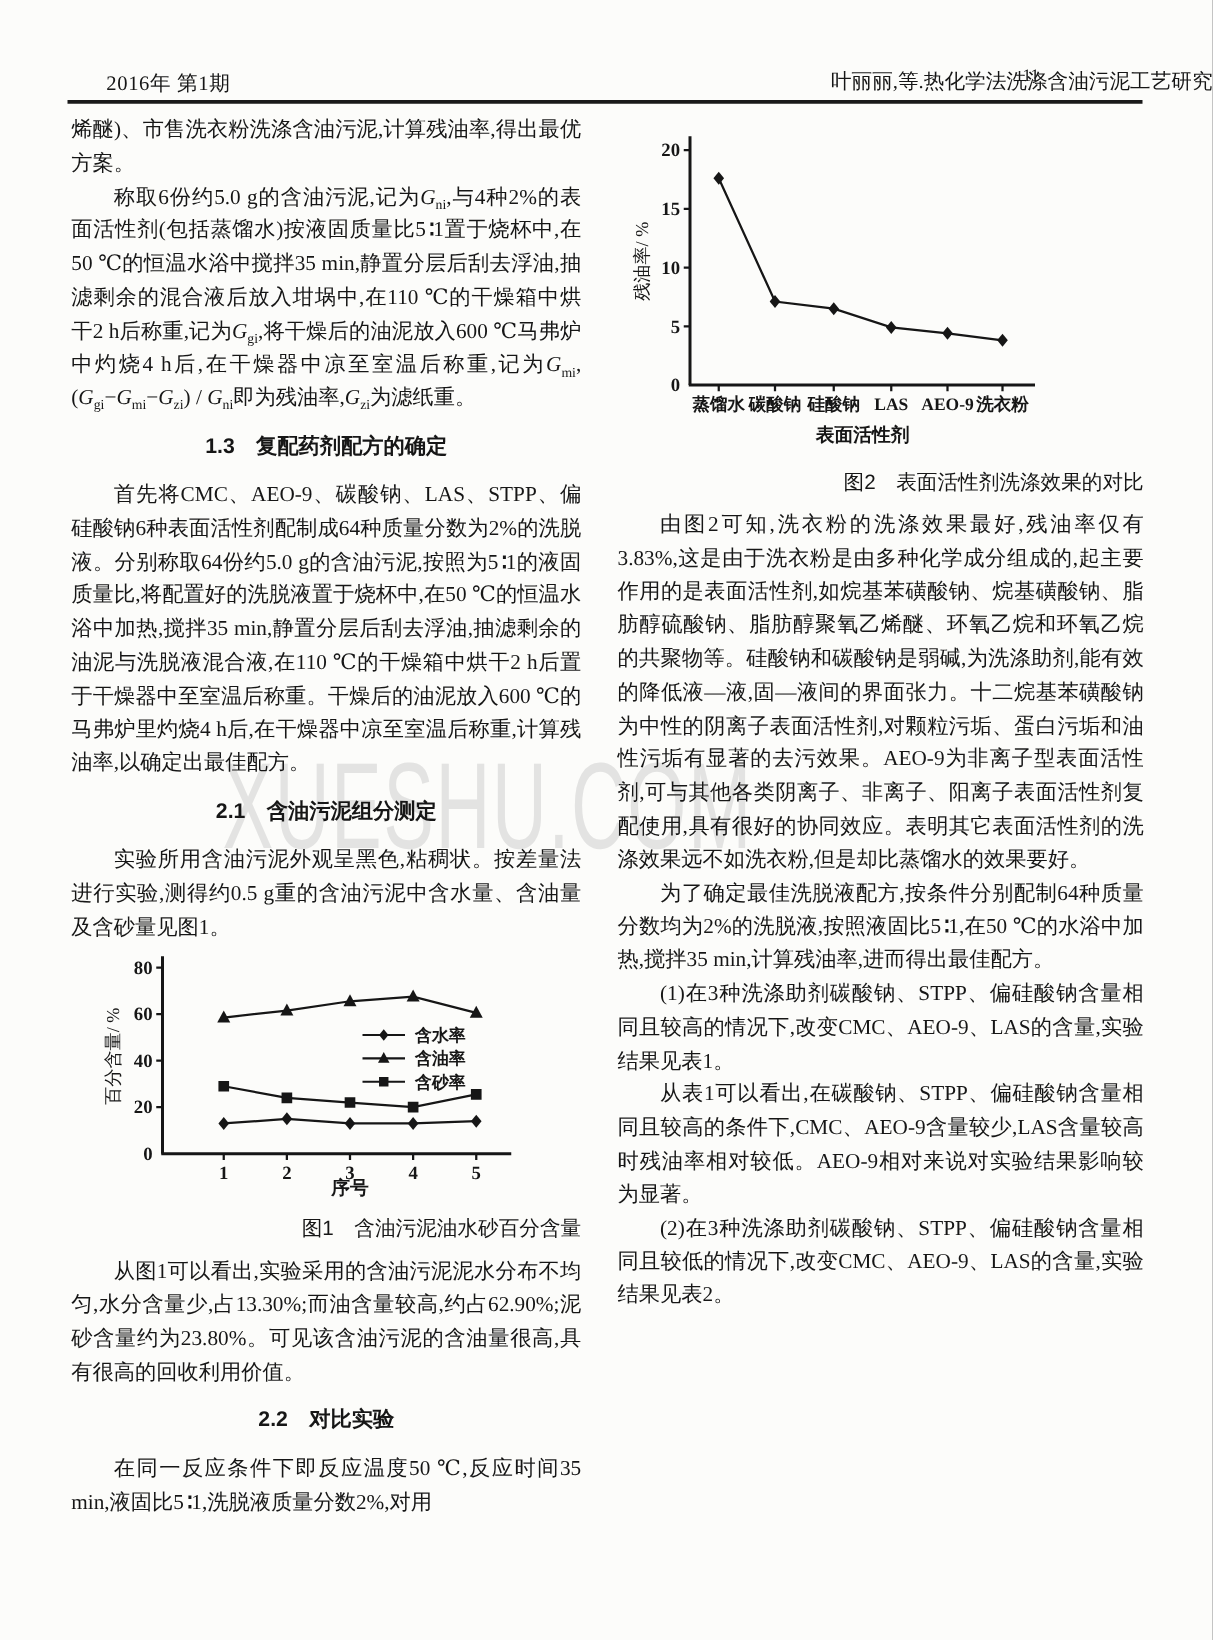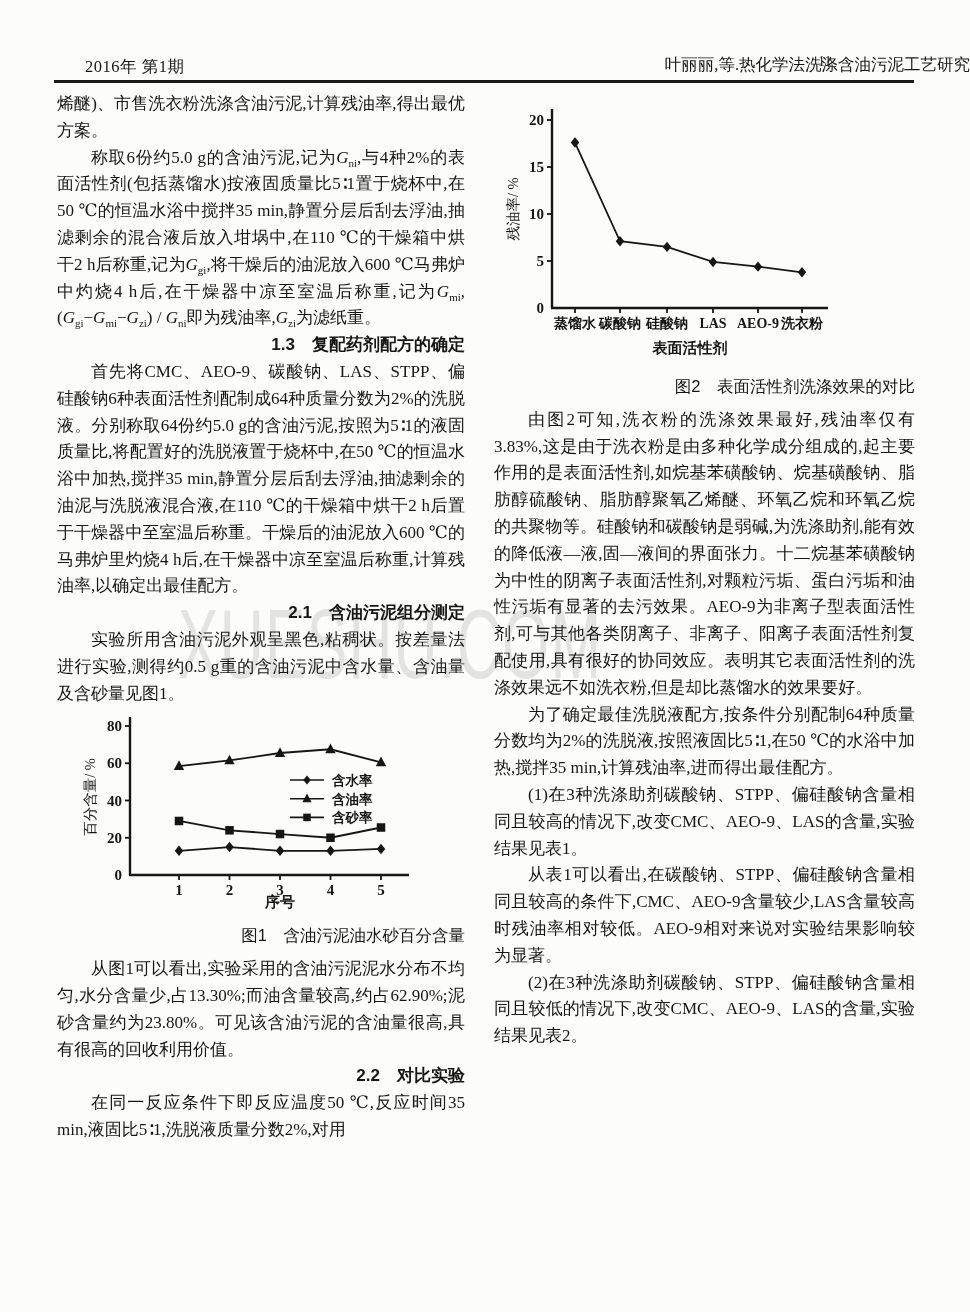--- a/index.html
+++ b/index.html
@@ -13,21 +13,21 @@
   
   .wm{position:absolute;left:178px;top:588px;z-index:0;font-family:"Liberation Sans","DejaVu Sans",sans-serif;
       font-size:98px;font-weight:500;color:#e3e3e2;letter-spacing:2px;transform:scaleX(.62);transform-origin:0 0;
       white-space:nowrap;}
   
   .col{position:absolute;top:91px;z-index:1;font-size:17px;line-height:26.8px;text-align:justify;}
   .col-left{left:57px;width:408px;}
   .col-right{left:494px;width:421px;}
   .col p{margin:0;}
   .ind{text-indent:2em;}
-  .col h4{margin:0;font-size:17px;line-height:26.8px;text-align:right;font-weight:bold;
+  .col h4{margin:12px;font-size:17px;line-height:26.8px;text-align:center;font-weight:bold;
           font-family:"Liberation Sans","DejaVu Sans",sans-serif;}
   sub{font-size:11px;line-height:0;}
   i{font-style:italic;}
   figure{margin:0;}
   .fig1-wrap{margin:2px 0 8px 0;}
   .fig2-wrap{margin:13px 0 8px 0;}
   .caption{text-align:right;font-size:16.5px;font-weight:normal;line-height:26px;margin-top:2px;
            font-family:"Liberation Sans","DejaVu Sans",sans-serif;}
   svg text{font-family:"Liberation Serif","DejaVu Serif",serif;fill:#161616;}
   

